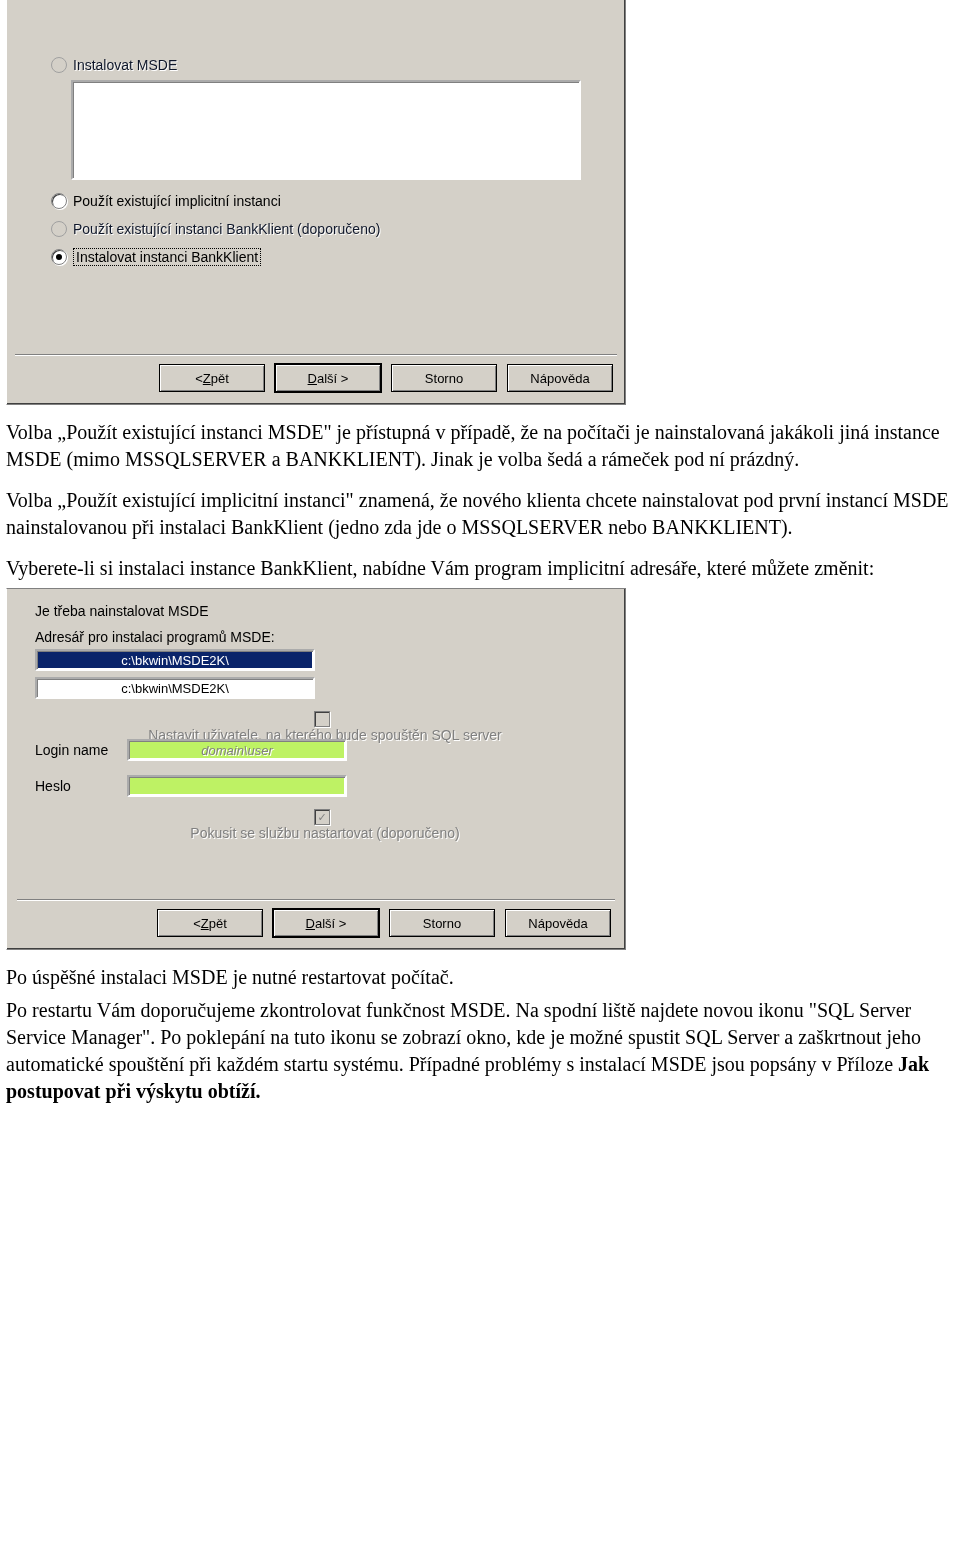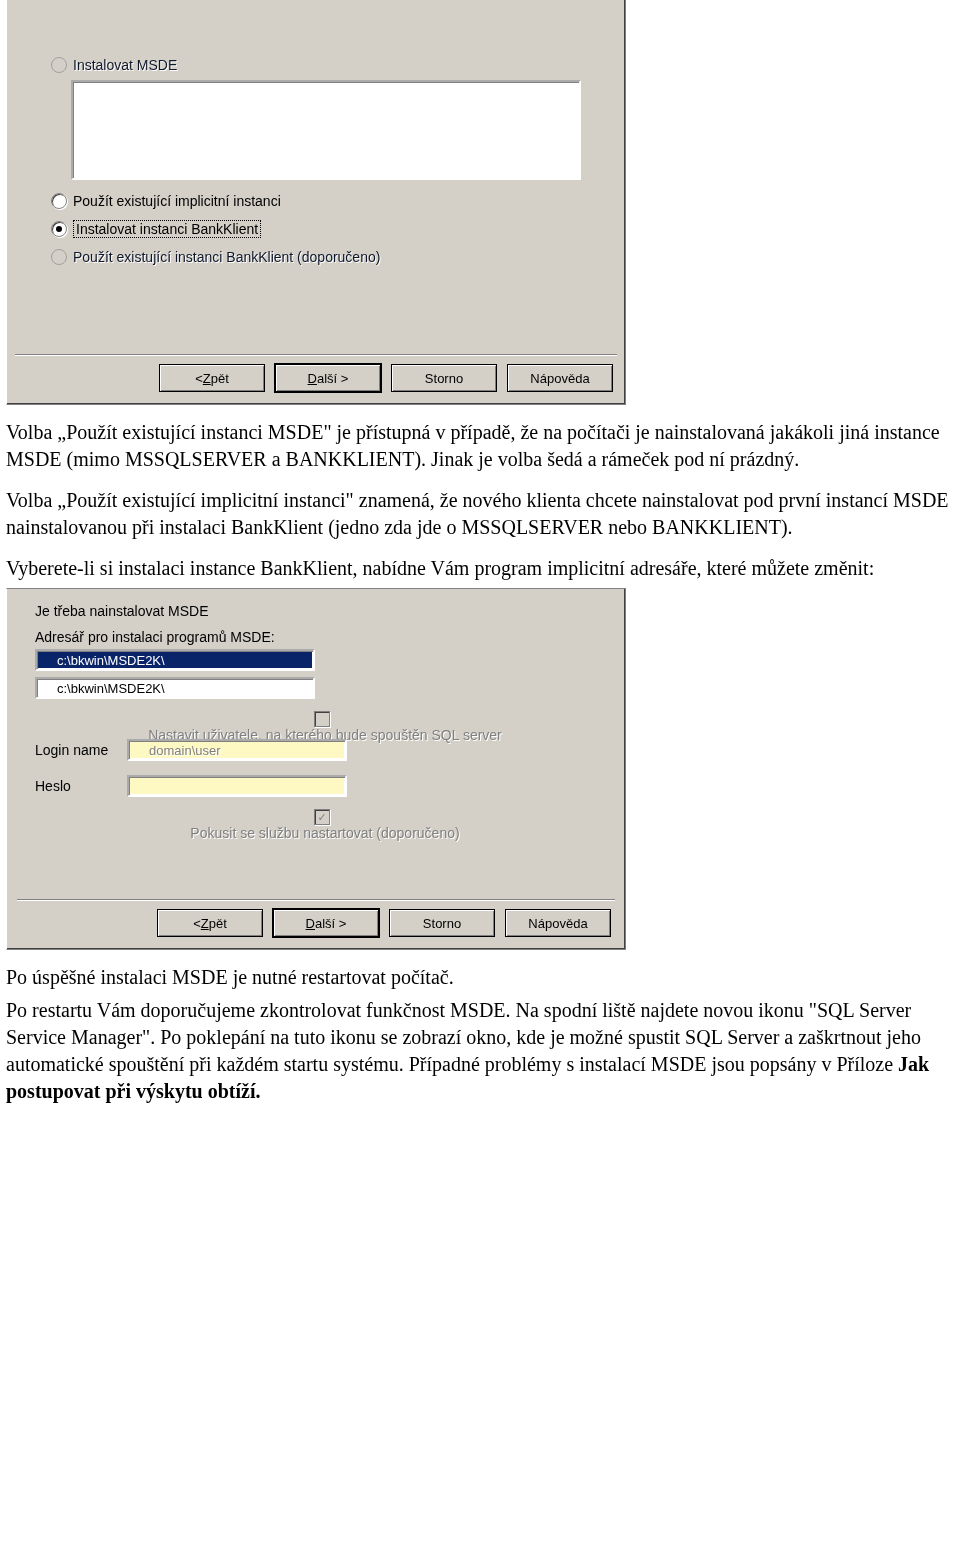--- a/index.html
+++ b/index.html
@@ -114,24 +114,25 @@
   .fld-label { margin: 10px 0 4px 18px; font-size: 14px; }
   .textinput {
     margin: 0 0 6px 18px;
     width: 280px;
     height: 22px;
     background: #fff;
     border: 2px inset #fff;
     box-shadow: inset 1px 1px 0 #808080, inset -1px -1px 0 #fff;
     font-family: Tahoma, Arial, sans-serif;
     font-size: 13px;
-    padding: 2px 20px;
+    padding: 2px 10px;
     box-sizing: border-box;
     display: flex;
     align-items: center;
+    justify-content: center;
   }
   .textinput.selected {
     background: #0a246a;
     color: #fff;
   }
   .chk-row {
     display: flex;
     align-items: center;
     margin: 12px 0 0 18px;
     height: 20px;
@@ -155,46 +156,46 @@
     line-height: 1;
   }
   .grey { color: #808080; text-shadow: 1px 1px 0 #fff; }
   .form-row {
     display: flex;
     align-items: center;
     margin: 8px 0 0 18px;
   }
   .form-row .lbl { width: 92px; font-size: 14px; }
   .form-row .textinput { margin: 0; width: 220px; }
-  .form-row .textinput.disabled { background:#fef9c3; color:#808080; }
+  .form-row .textinput.disabled { background:#bef264; color:#808080;font-style:italic; }
   .spacer-small { height: 40px; }
   .spacer-med { height: 60px; }
 </style>
 </head>
 <body>
 
 <div class="dialog">
   <div class="spacer-small"></div>
   <div class="radio-row disabled">
     <span class="radio disabled"></span>
     <label class="radio-label">Instalovat MSDE</label>
   </div>
   <div class="listbox"></div>
 
   <div class="radio-row">
     <span class="radio"></span>
     <label class="radio-label">Použít existující implicitní instanci</label>
   </div>
+  <div class="radio-row disabled">
+    <span class="radio disabled"></span>
+    <label class="radio-label">Použít existující instanci BankKlient (doporučeno)</label>
+  </div>
   <div class="radio-row">
     <span class="radio checked"></span>
     <label class="radio-label focus-label">Instalovat instanci BankKlient</label>
-  </div>
-  <div class="radio-row disabled">
-    <span class="radio disabled"></span>
-    <label class="radio-label">Použít existující instanci BankKlient (doporučeno)</label>
   </div>
 
   <div class="spacer-med"></div>
   <hr class="hr">
   <div class="btnrow">
     <div class="btn">
       <span>&lt; </span>
         <span class="u">Z</span>
         <span>pět</span>
     </div>

